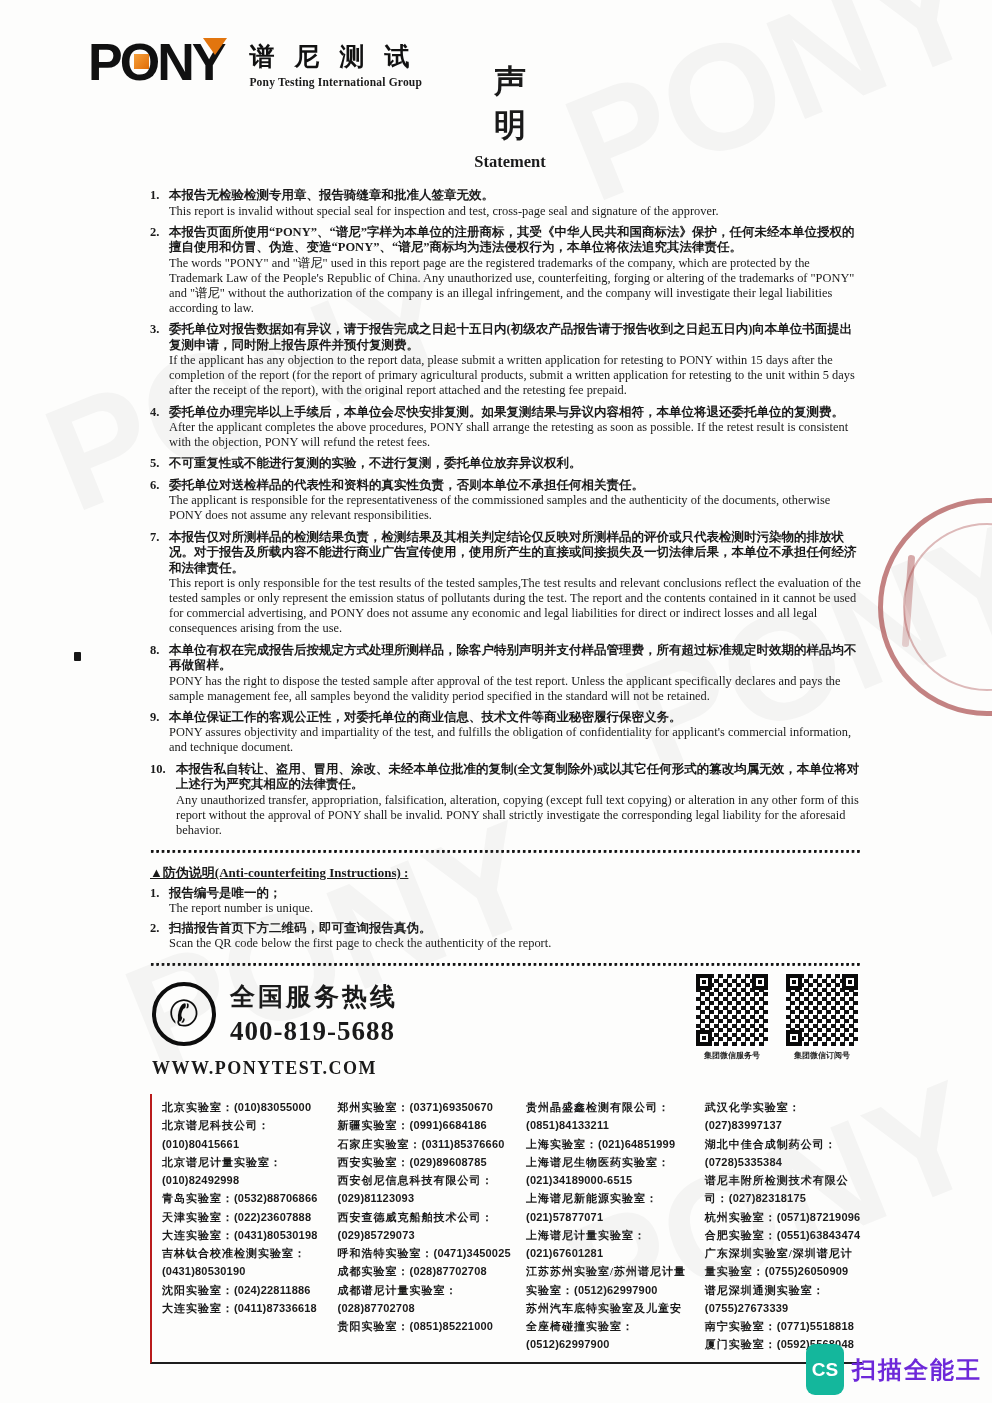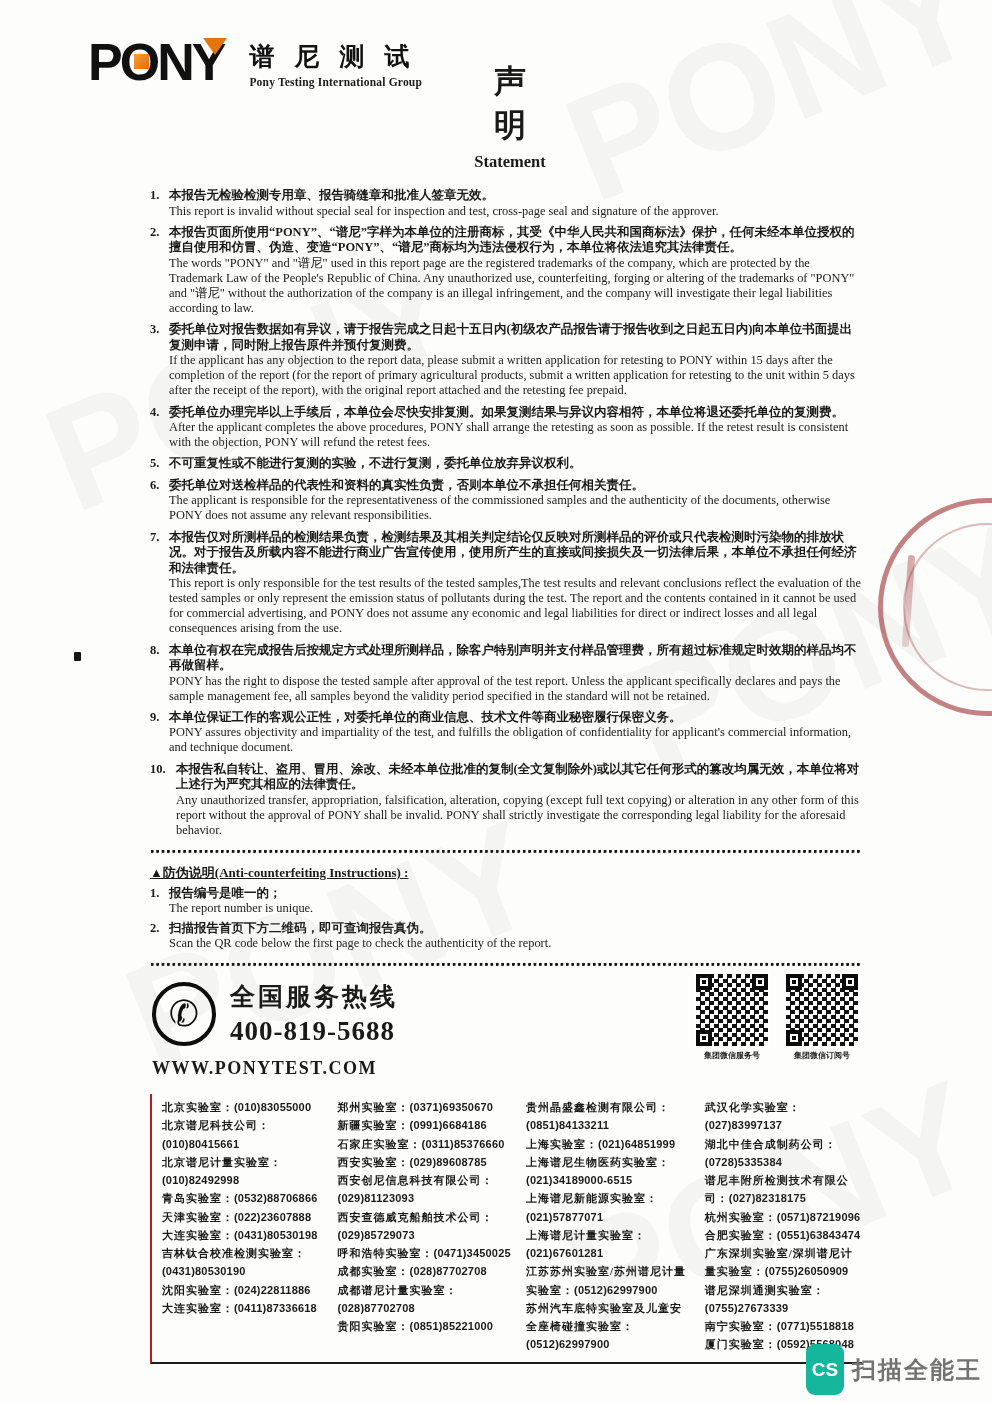--- a/index.html
+++ b/index.html
@@ -72,21 +72,21 @@
         border:2px solid rgba(148,30,30,0.3);}
   .seal-mark{position:absolute;left:22px;top:52px;width:7px;height:92px;
         background:linear-gradient(rgba(148,30,30,0.38),rgba(148,30,30,0.18));
         transform:rotate(4deg);border-radius:3px;}
   .artifact-dot{position:absolute;left:74px;top:652px;width:7px;height:9px;background:#161616;border-radius:1px;}
   
   .cs-badge{position:absolute;left:806px;top:1344px;display:flex;align-items:center;gap:8px;}
   .cs-icon{width:38px;height:51px;border-radius:9px;background:#14b79c;color:#fff;
            display:flex;align-items:center;justify-content:center;
            font-family:"Liberation Sans",sans-serif;font-weight:bold;font-size:19px;}
-  .cs-label{font-size:24px;font-weight:bold;color:#737373;letter-spacing:2px;
+  .cs-label{font-size:24px;font-weight:bold;color:#6d28d9;letter-spacing:2px;
             font-family:"Liberation Sans",sans-serif;}
 </style>
 </head>
 <body>
 
 <div class="page">
 
   <div class="ghost" style="left:560px;top:-10px;font-size:150px;transform:rotate(-22deg);">PONY</div>
   <div class="ghost" style="left:40px;top:300px;font-size:150px;transform:rotate(-22deg);">PONY</div>
   <div class="ghost" style="left:620px;top:560px;font-size:150px;transform:rotate(-22deg);">PONY</div>

